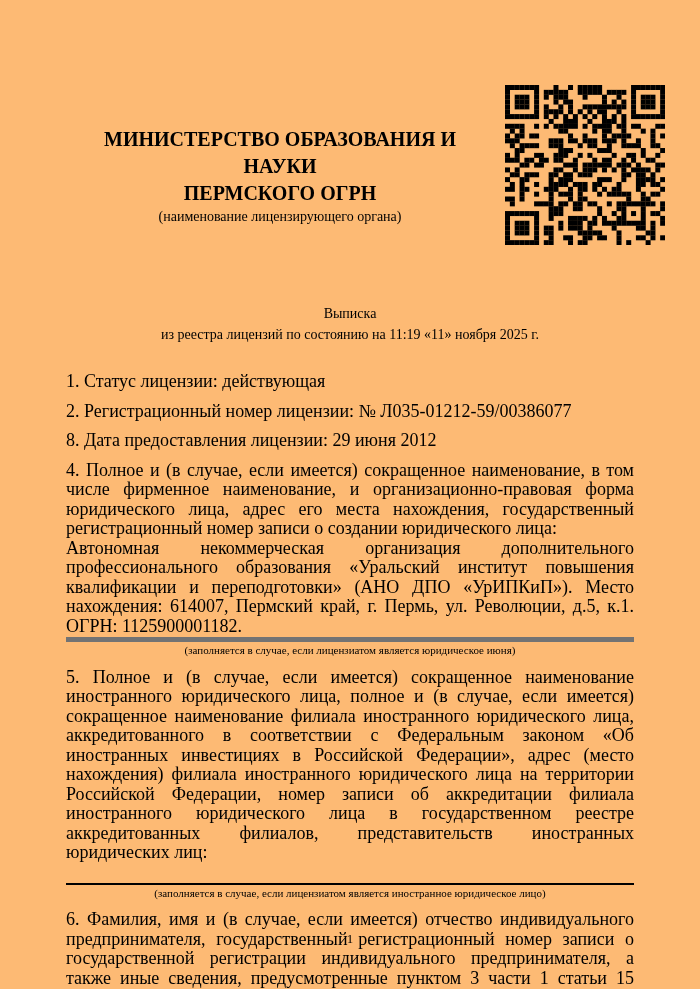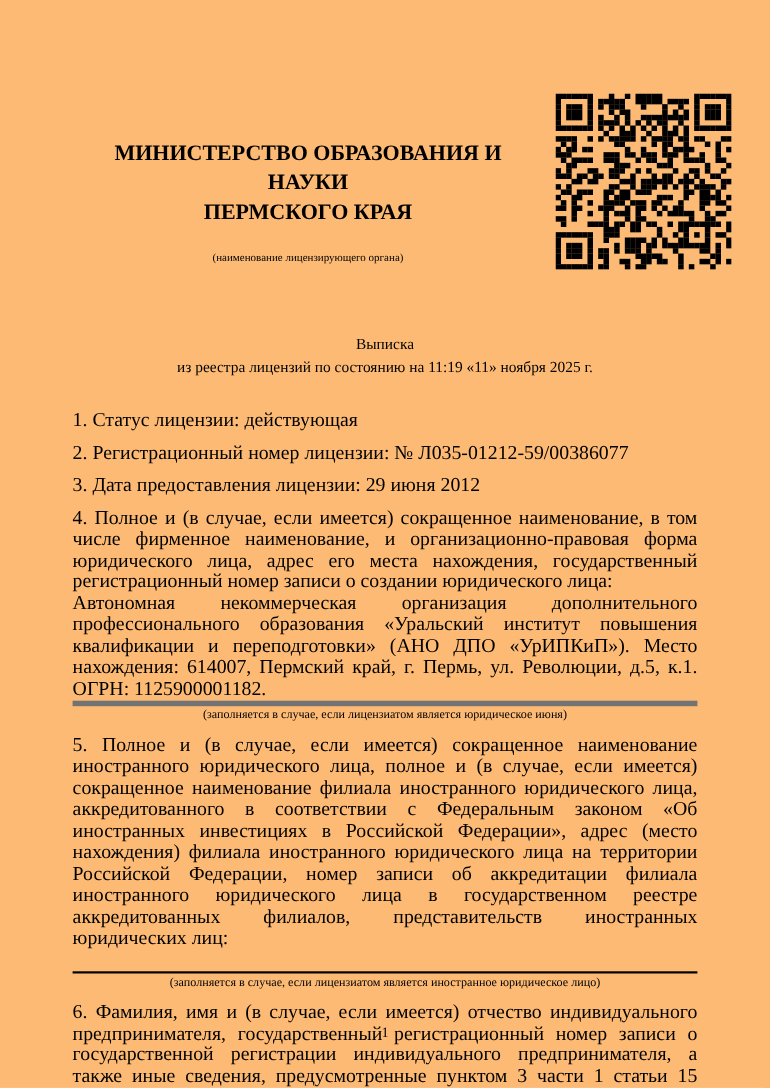--- a/index.html
+++ b/index.html
@@ -21,21 +21,21 @@
     position: absolute;
     left: 66px; top: 126px;
     width: 428px;
     text-align: center;
   }
   .ministry-name {
     font-weight: bold;
     font-size: 20px;
     line-height: 27px;
   }
-  .ministry-caption { font-size: 10px; line-height: 14px; margin-top: 21px; }
+  .ministry-caption { font-size: 14px; line-height: 14px; margin-top: 3px; }
   .qr {
     position: absolute;
     top: 85px; right: 35px;
     width: 160px; height: 160px;
   }
   .qr svg { display: block; width: 160px; height: 160px; fill: #000; }
   
   .doc-title {
     margin-top: 58px;
     text-align: center;
@@ -66,21 +66,21 @@
 </style>
 </head>
 <body>
 
 <div class="page">
 
   <div class="header">
     <div class="ministry">
       <div class="ministry-name">
         <div>МИНИСТЕРСТВО ОБРАЗОВАНИЯ И НАУКИ</div>
-        <div>ПЕРМСКОГО КРАЯ</div>
+        <div>ПЕРМСКОГО ОГРН</div>
       </div>
       <div class="ministry-caption">(наименование лицензирующего органа)</div>
     </div>
     <div class="qr">
       <svg viewBox="0 0 160 160" xmlns="http://www.w3.org/2000/svg" fill="#000000">
           <rect x="0.00" y="0.00" width="5.00" height="5.00"></rect>
           <rect x="4.85" y="0.00" width="5.00" height="5.00"></rect>
           <rect x="9.70" y="0.00" width="5.00" height="5.00"></rect>
           <rect x="14.55" y="0.00" width="5.00" height="5.00"></rect>
           <rect x="19.39" y="0.00" width="5.00" height="5.00"></rect>
@@ -624,21 +624,21 @@
 
     <div class="item">
       <div class="item-text">1. Статус лицензии: действующая</div>
     </div>
 
     <div class="item">
       <div class="item-text">2. Регистрационный номер лицензии: № Л035-01212-59/00386077</div>
     </div>
 
     <div class="item">
-      <div class="item-text">3. Дата предоставления лицензии: 29 июня 2012</div>
+      <div class="item-text">8. Дата предоставления лицензии: 29 июня 2012</div>
     </div>
 
     <div class="item">
       <div class="item-text just">4. Полное и (в случае, если имеется) сокращенное наименование, в том числе фирменное наименование, и организационно-правовая форма юридического лица, адрес его места нахождения, государственный регистрационный номер записи о создании юридического лица:</div>
       <div class="item-text just ruled">Автономная некоммерческая организация дополнительного профессионального образования «Уральский институт повышения квалификации и переподготовки» (АНО ДПО «УрИПКиП»). Место нахождения: 614007, Пермский край, г. Пермь, ул. Революции, д.5, к.1. ОГРН: 1125900001182.</div>
       <div class="item-caption">(заполняется в случае, если лицензиатом является юридическое июня)</div>
     </div>
 
     <div class="item">
       <div class="item-text just">5. Полное и (в случае, если имеется) сокращенное наименование иностранного юридического лица, полное и (в случае, если имеется) сокращенное наименование филиала иностранного юридического лица, аккредитованного в соответствии с Федеральным законом «Об иностранных инвестициях в Российской Федерации», адрес (место нахождения) филиала иностранного юридического лица на территории Российской Федерации, номер записи об аккредитации филиала иностранного юридического лица в государственном реестре аккредитованных филиалов, представительств иностранных юридических лиц:</div>

